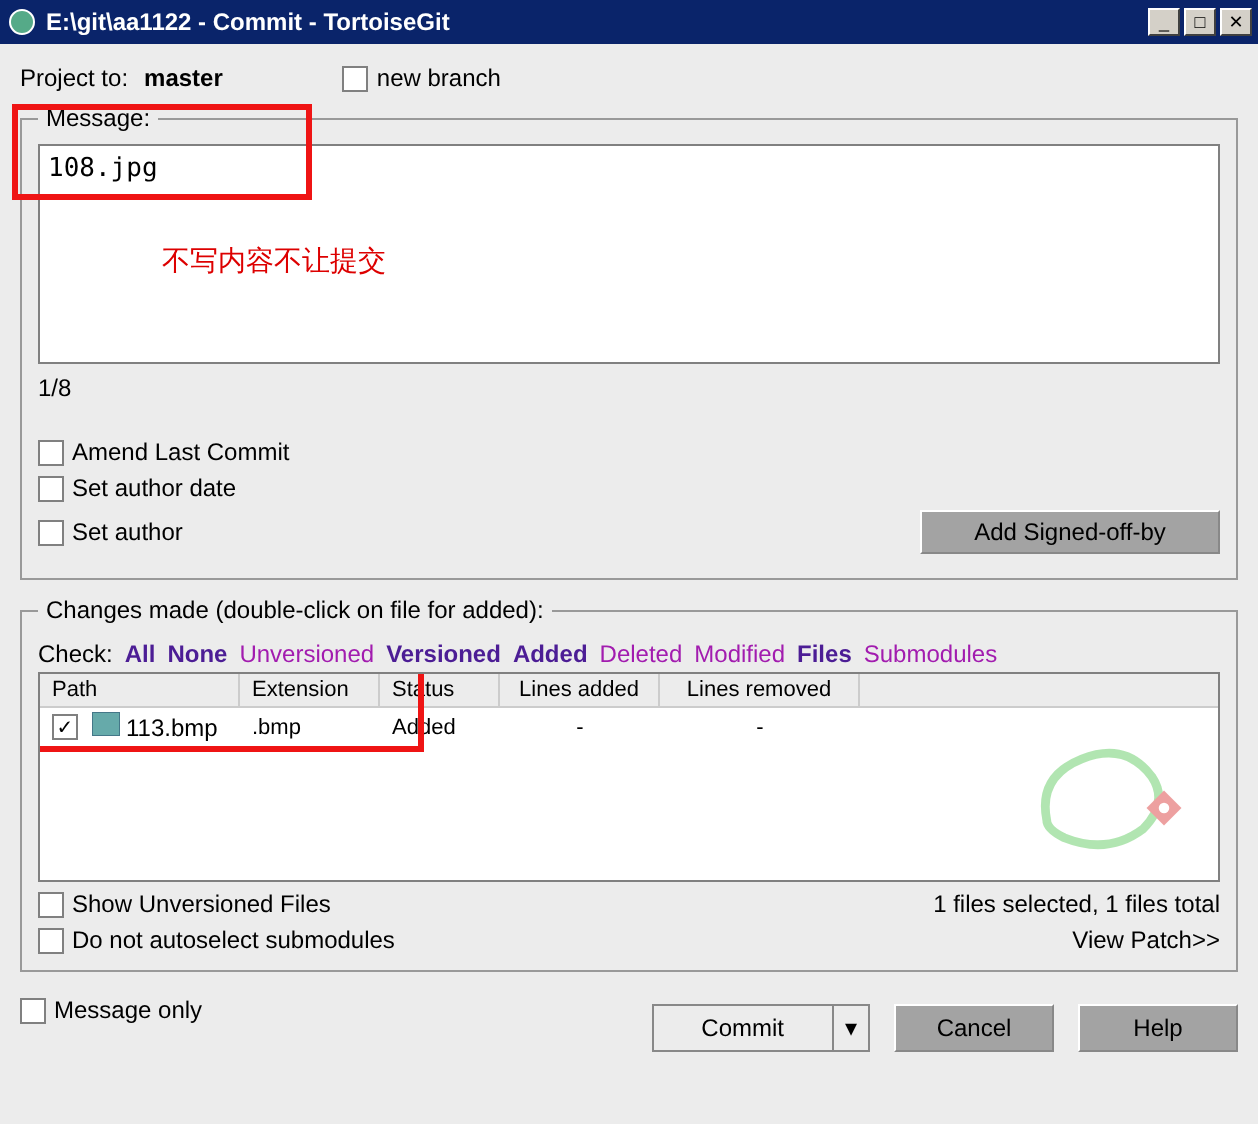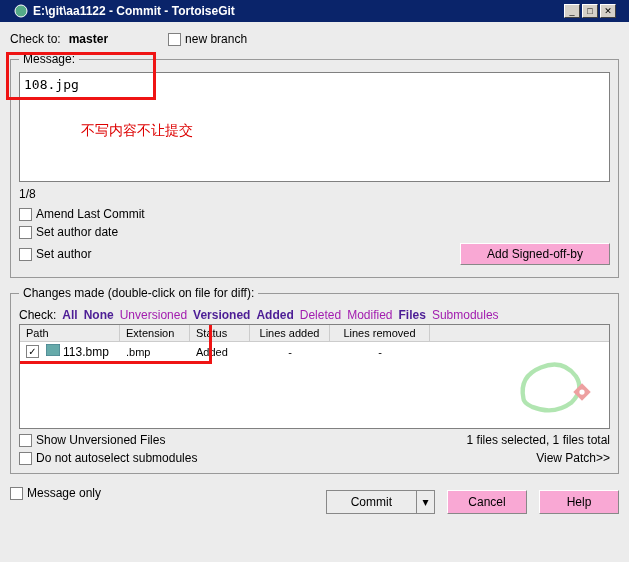--- a/index.html
+++ b/index.html
@@ -1,18 +1,18 @@
 <!DOCTYPE html>
 <html><head>
 <meta charset="utf-8">
 <style>
 * { box-sizing: border-box; margin: 0; padding: 0; font-family: Tahoma, sans-serif; font-size: 12px; }
 body { background: #ececec; width: 629px; height: 562px; overflow: hidden; }
 
-.titlebar { background: linear-gradient(#0a246a, #0a246a); color: #fff; height: 22px; display: flex; align-items: center; padding: 0 13px; }
+.titlebar { background: linear-gradient(#0a246a, #0a246a); color: #fff; height: 22px; display: flex; align-items: center; padding: 0 3px; }
 .titlebar-icon { width: 16px; height: 16px; margin-right: 4px; }
 .titlebar-text { flex: 1; font-weight: bold; }
 .titlebar-btn { width: 16px; height: 14px; background: #d4d0c8; border: 1px solid #fff; border-right-color: #404040; border-bottom-color: #404040; margin-left: 2px; display: flex; align-items: center; justify-content: center; font-size: 9px; color: #000; cursor: pointer; }
 
 .content { padding: 10px; }
 
 .row { display: flex; align-items: center; margin-bottom: 4px; }
 .commit-to { margin-right: 8px; }
 .branch { font-weight: bold; margin-right: 60px; }
 
@@ -22,21 +22,21 @@
 .checkbox-label.disabled { color: #888; }
 
 fieldset { border: 1px solid #999; padding: 6px 8px 8px 8px; margin-bottom: 8px; position: relative; }
 legend { padding: 0 4px; }
 
 .msg-box { width: 100%; height: 110px; background: #fff; border: 1px solid #808080; padding: 4px; font-family: monospace; font-size: 13px; resize: none; outline: none; }
 .annotation { position: absolute; color: #d00; font-size: 14px; pointer-events: none; font-family: "Microsoft YaHei", sans-serif; }
 
 .counter { margin-top: 2px; }
 
-.btn { background: #f9a8d4; border: 1px solid #888; border-top-color: #fff; border-left-color: #fff; padding: 3px 18px; cursor: pointer; }
+.btn { background: #a3a3a3; border: 1px solid #888; border-top-color: #fff; border-left-color: #fff; padding: 3px 18px; cursor: pointer; }
 .btn-wide { min-width: 150px; }
 
 .check-row { display: flex; align-items: center; gap: 6px; margin: 2px 0; }
 .check-link { cursor: pointer; }
 .check-link.bold { font-weight: bold; color: #4c1d95; }
 .check-link.dim { color: #a21caf; }
 
 .filetable { width: 100%; background: #fff; border: 1px solid #808080; height: 105px; position: relative; overflow: hidden; }
 .ft-head { display: flex; background: #ececec; border-bottom: 1px solid #ccc; }
 .ft-col { border-right: 1px solid #ccc; padding: 2px 6px; font-size: 11px; }
@@ -73,34 +73,34 @@
   </span>
   <span class="titlebar-text">E:\git\aa1122 - Commit - TortoiseGit</span>
   <span class="titlebar-btn">_</span>
   <span class="titlebar-btn">□</span>
   <span class="titlebar-btn">✕</span>
 </div>
 
 <div class="content">
 
   <div class="row" style="margin-bottom:6px;">
-    <span class="commit-to">Check to:</span>
+    <span class="commit-to">Project to:</span>
     <span class="branch">master</span>
     <label class="checkbox-label">
       <span class="checkbox"></span>
       <span>new branch</span>
     </label>
   </div>
 
   <fieldset style="position:relative;">
     <legend>Message:</legend>
     <textarea class="msg-box" style="">108.jpg</textarea>
     <div class="annotation" style="top:56px; left:70px;">不写内容不让提交</div>
     <div class="counter">1/8</div>
-    <div class="row" style="justify-content:space-between; margin-top:6px;">
+    <div class="row" style="justify-content:space-between; margin-top:18px;">
       <label class="checkbox-label">
         <span class="checkbox"></span>
         <span>Amend Last Commit</span>
       </label>
     </div>
     <div class="row" style="justify-content:space-between;">
       <label class="checkbox-label">
         <span class="checkbox"></span>
         <span>Set author date</span>
       </label>
@@ -109,21 +109,21 @@
       <label class="checkbox-label">
         <span class="checkbox"></span>
         <span>Set author</span>
       </label>
       <button class="btn btn-wide">Add Signed-off-by</button>
     </div>
     <div class="redbox" style="top:-14px; left:-5px; width:150px; height:48px;"></div>
   </fieldset>
 
   <fieldset>
-    <legend>Changes made (double-click on file for diff):</legend>
+    <legend>Changes made (double-click on file for added):</legend>
     <div class="check-row">
       <span>Check:</span>
       <span class="check-link bold">All</span>
       <span class="check-link bold">None</span>
       <span class="check-link dim">Unversioned</span>
       <span class="check-link bold">Versioned</span>
       <span class="check-link bold">Added</span>
       <span class="check-link dim">Deleted</span>
       <span class="check-link dim">Modified</span>
       <span class="check-link bold">Files</span>

